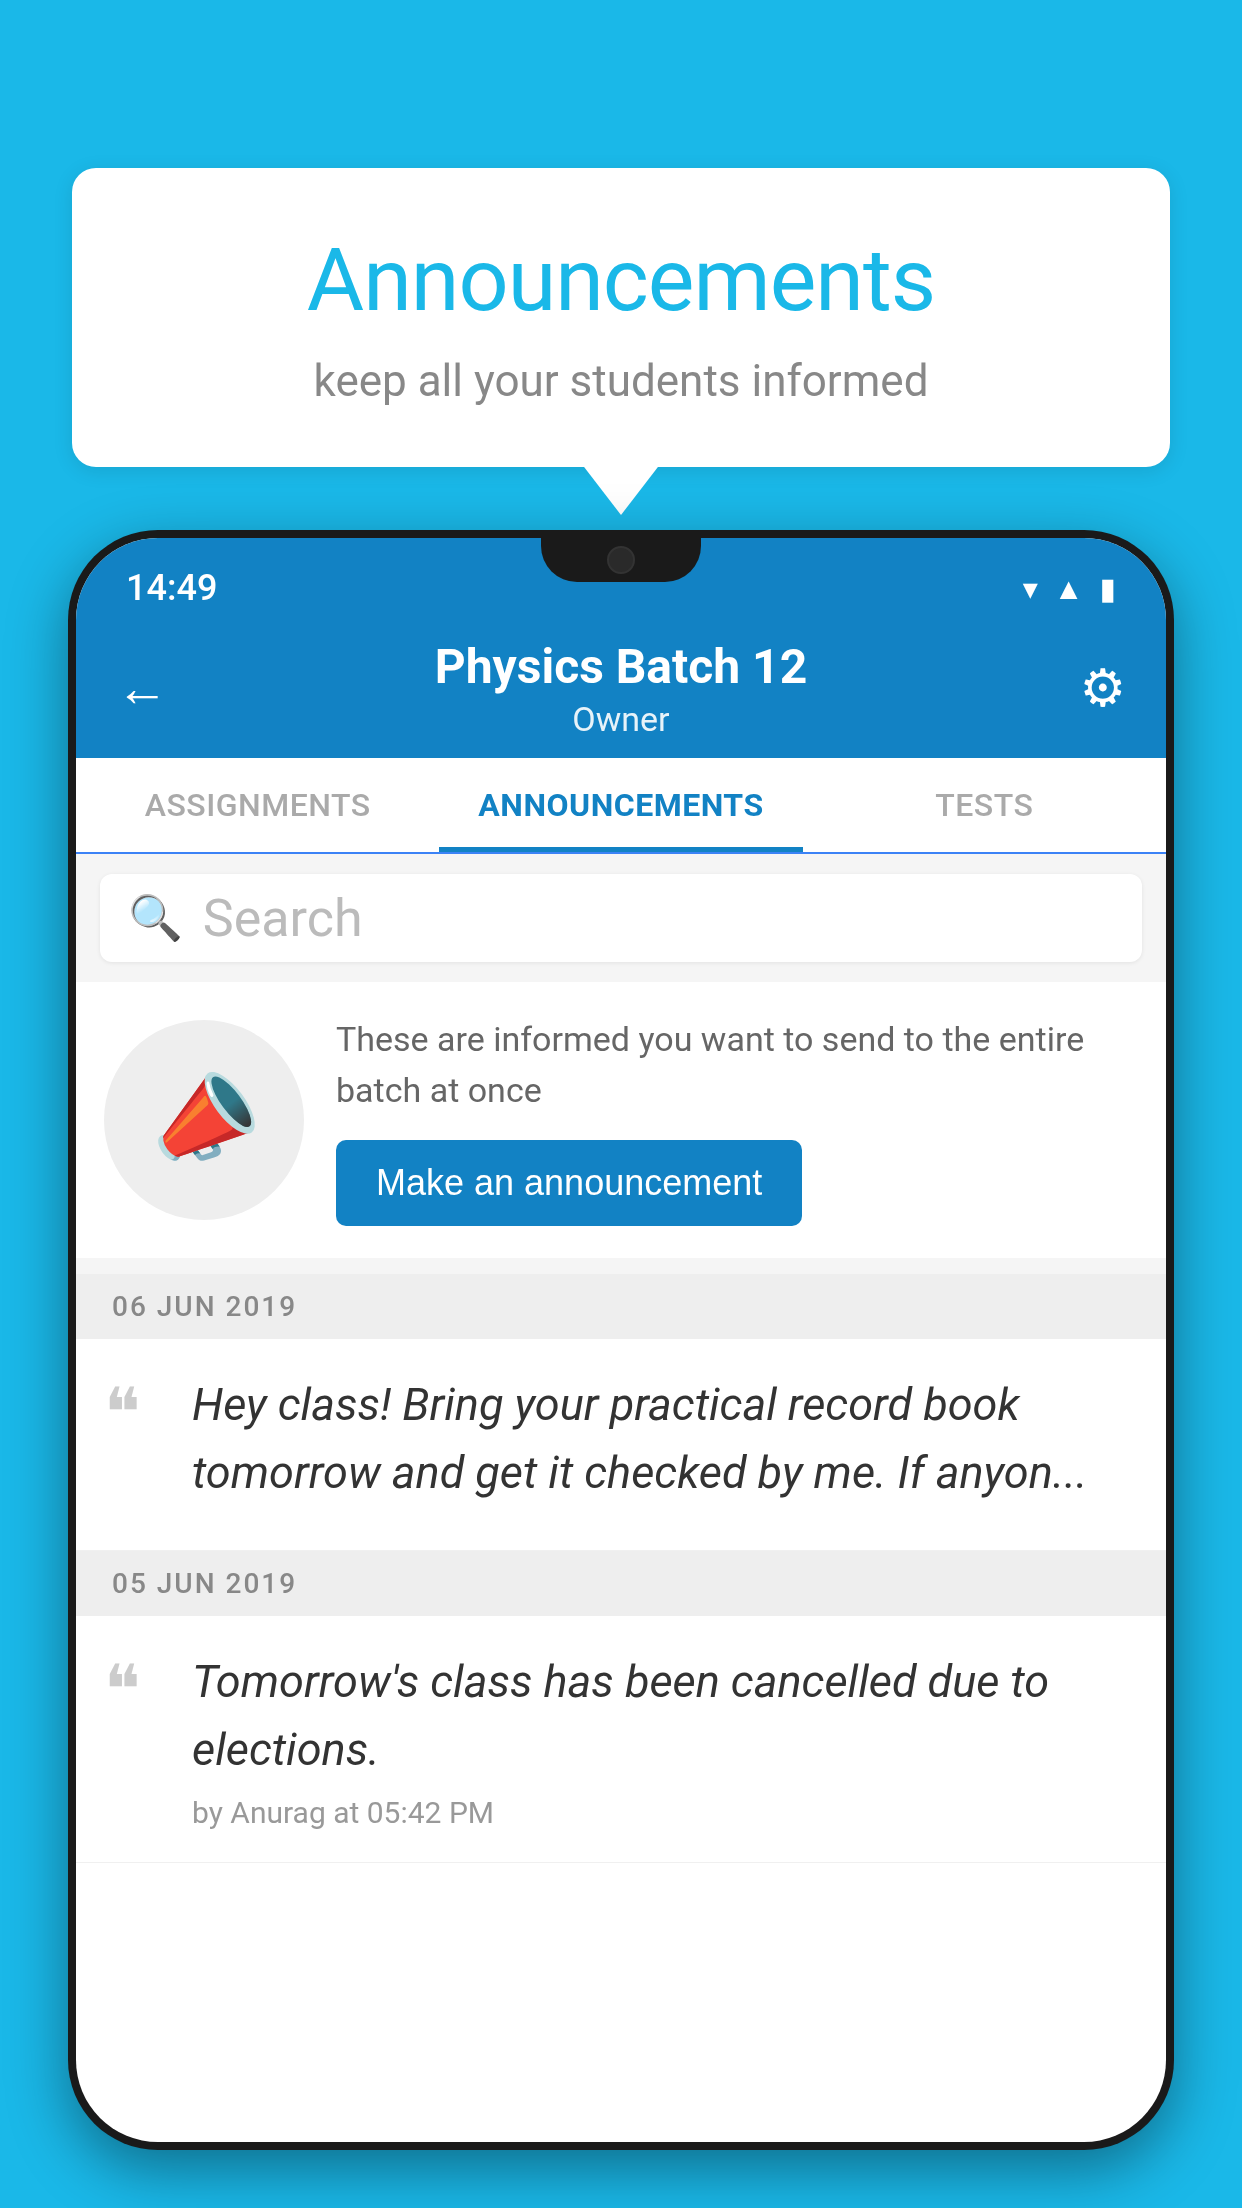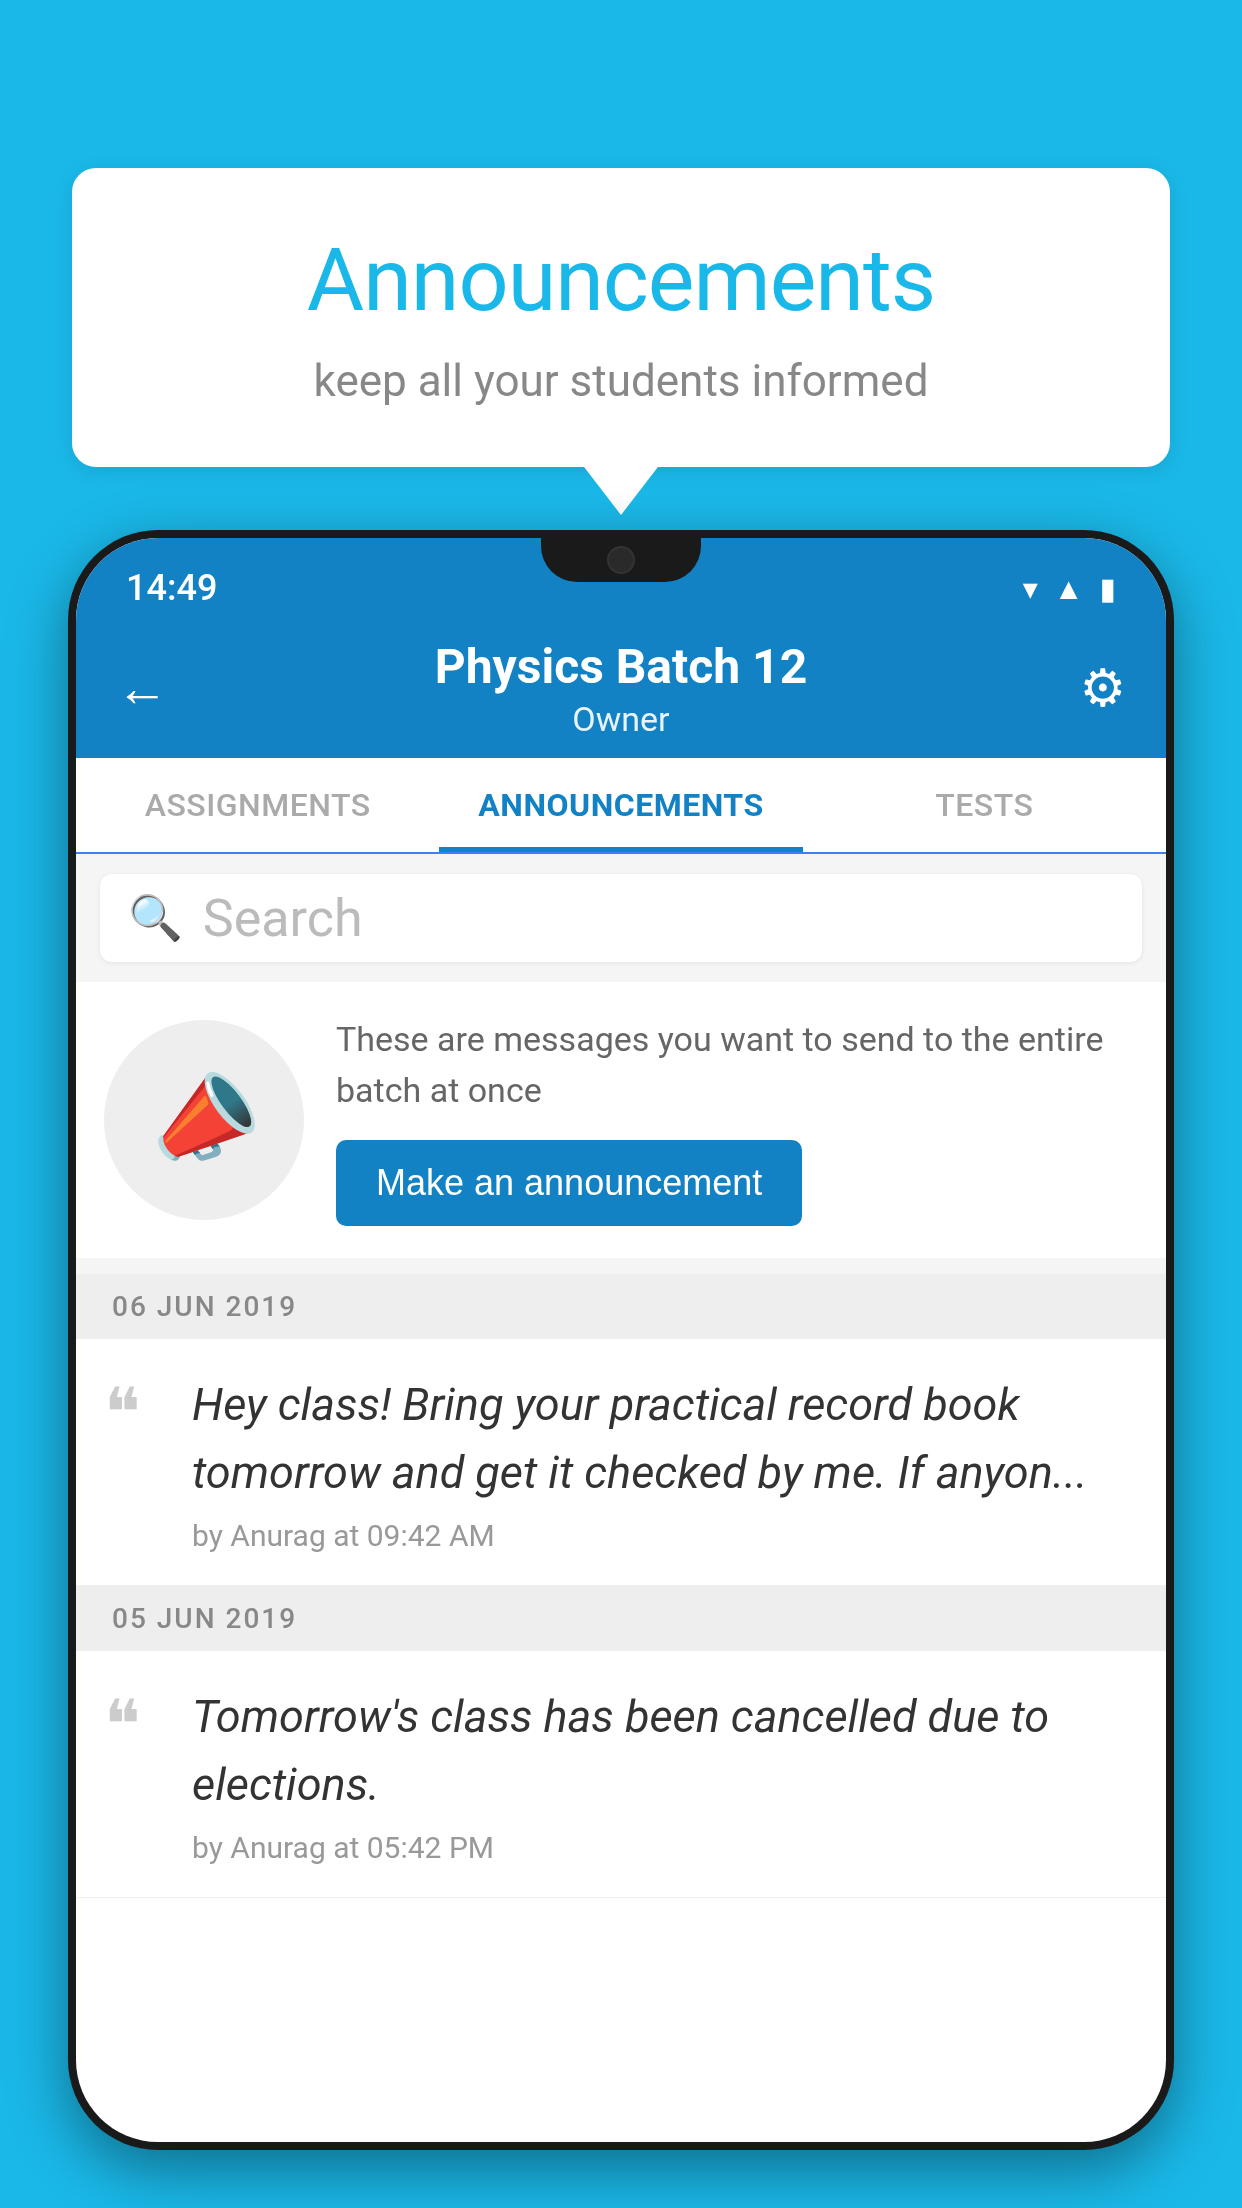--- a/index.html
+++ b/index.html
@@ -396,32 +396,31 @@
         <div class="search-bar">
           <span class="search-icon">🔍</span>
           <span class="search-text">Search</span>
         </div>
 
         <div class="make-announcement-section">
           <div class="announcement-icon-circle">
             <span class="megaphone-icon">📣</span>
           </div>
           <div class="announcement-info">
-            <div class="announcement-info-text">These are messages you want to send to the entire batch at once</div>
+            <div class="announcement-info-text">These are informed you want to send to the entire batch at once</div>
             <button class="make-announcement-btn">Make an announcement</button>
           </div>
         </div>
 
         <div class="date-separator">06  JUN  2019</div>
 
         <div class="announcement-item">
           <div class="quote-icon">❝</div>
           <div class="announcement-body">
             <div class="announcement-message">Hey class! Bring your practical record book tomorrow and get it checked by me. If anyon...</div>
-            <div class="announcement-meta">by Anurag at 09:42 AM</div>
           </div>
         </div>
 
         <div class="date-separator">05  JUN  2019</div>
 
         <div class="announcement-item">
           <div class="quote-icon">❝</div>
           <div class="announcement-body">
             <div class="announcement-message">Tomorrow's class has been cancelled due to elections.</div>
             <div class="announcement-meta">by Anurag at 05:42 PM</div>

